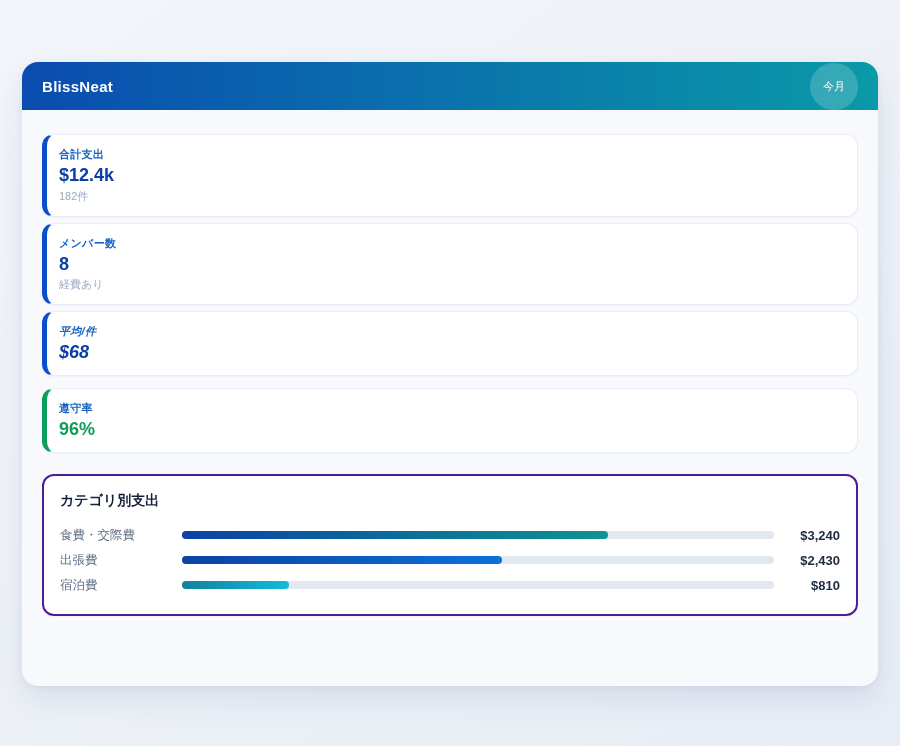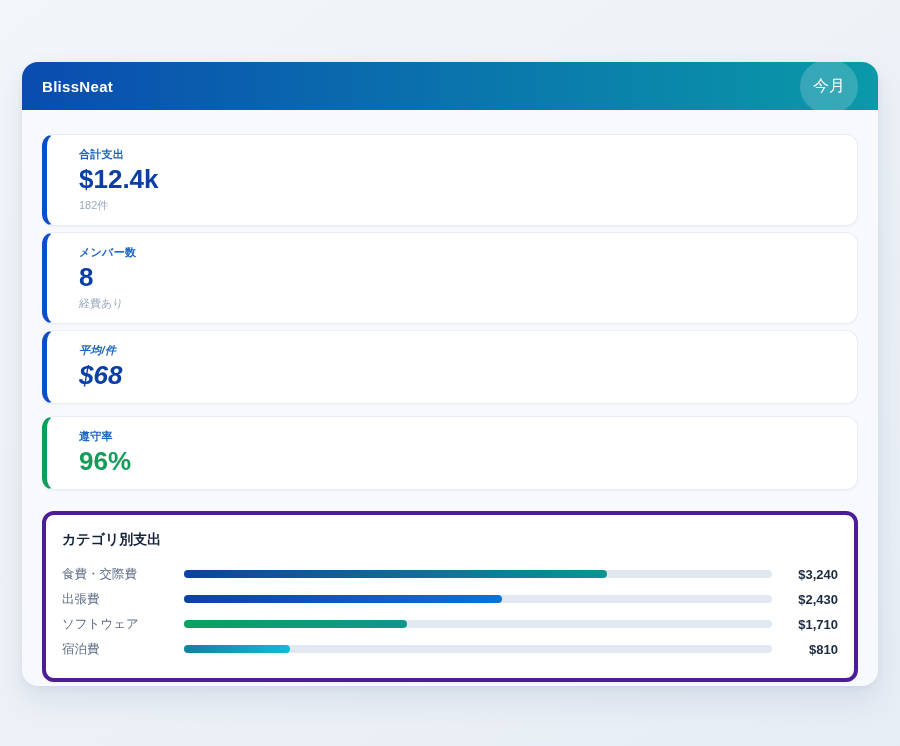--- a/index.html
+++ b/index.html
@@ -15,36 +15,36 @@
     border-radius:16px; background:#f7f9fc;
     box-shadow: 0 14px 30px rgba(40,70,130,.10), 0 2px 6px rgba(40,70,130,.06);
     overflow:hidden;
   }
   .app-header {
     height:48px; display:flex; align-items:center; justify-content:space-between;
     padding:0 20px;
   }
   .app-title { color:#ffffff; font-size:15px; font-weight:bold; letter-spacing:.3px; }
   .period-badge {
-    color:#ffffff; font-size:16px; padding:16px 13px; border-radius:999px;
+    color:#ffffff; font-size:11px; padding:16px 13px; border-radius:999px;
     background:rgba(255,255,255,.18); border:none; cursor:default;
     font-family: inherit;
   }
   .content { padding:24px 20px 0 20px; }
   .stat-card {
     background:#ffffff; border:1px solid #e9edf4; border-left:5px solid #0b4ecb;
-    border-radius:12px; padding:12px 18px 12px 32px; margin-bottom:6px;
+    border-radius:12px; padding:12px 18px 12px 12px; margin-bottom:6px;
     box-shadow:0 1px 2px rgba(30,50,90,.04);
   }
   .stat-label { font-size:11px; font-weight:600; color:#1a66c2; letter-spacing:.3px; }
-  .stat-value { font-size:26px; font-weight:800; color:#0b3fa6; line-height:1.15; margin-top:3px; }
+  .stat-value { font-size:18px; font-weight:800; color:#0b3fa6; line-height:1.15; margin-top:3px; }
   .stat-sub { font-size:11px; color:#9aa8bf; margin-top:3px; }
   .stat-sub:empty { display:none; }
   .category-card {
-    background:#ffffff; border:4px solid #4c1d95; border-radius:12px;
+    background:#ffffff; border:2px solid #4c1d95; border-radius:12px;
     padding:16px; margin-top:21px; box-shadow:0 1px 2px rgba(30,50,90,.04);
   }
   .category-title { font-size:14px; font-weight:bold; color:#14213a; margin-bottom:13px; }
   .category-row {
     display:grid; grid-template-columns:122px 1fr 66px; align-items:center;
     height:25px;
   }
   .category-label { font-size:12.5px; color:#5d6d84; }
   .bar-track {
     height:8px; border-radius:4px; background:#e2e8f0; position:relative;
@@ -102,27 +102,20 @@
       </div>
 
       <div class="category-row">
         <div class="category-label">出張費</div>
         <div class="bar-track" style="background: rgb(226, 232, 240);">
           <div class="bar-fill" style="width: 54%; background: linear-gradient(90deg, rgb(12, 66, 164), rgb(11, 114, 216));"></div>
         </div>
         <div class="category-value">$2,430</div>
       </div>
 
-      <div class="category-row">
-        <div class="category-label">ソフトウェア</div>
-        <div class="bar-track" style="background: rgb(226, 232, 240);">
-          <div class="bar-fill" style="width: 38%; background: linear-gradient(90deg, rgb(10, 163, 95), rgb(18, 148, 142));"></div>
-        </div>
-        <div class="category-value">$1,710</div>
-      </div>
 
 
       <div class="category-row">
         <div class="category-label">宿泊費</div>
         <div class="bar-track" style="background: rgb(226, 232, 240);">
           <div class="bar-fill" style="width: 18%; background: linear-gradient(90deg, rgb(19, 128, 158), rgb(16, 188, 216));"></div>
         </div>
         <div class="category-value">$810</div>
       </div>
 

